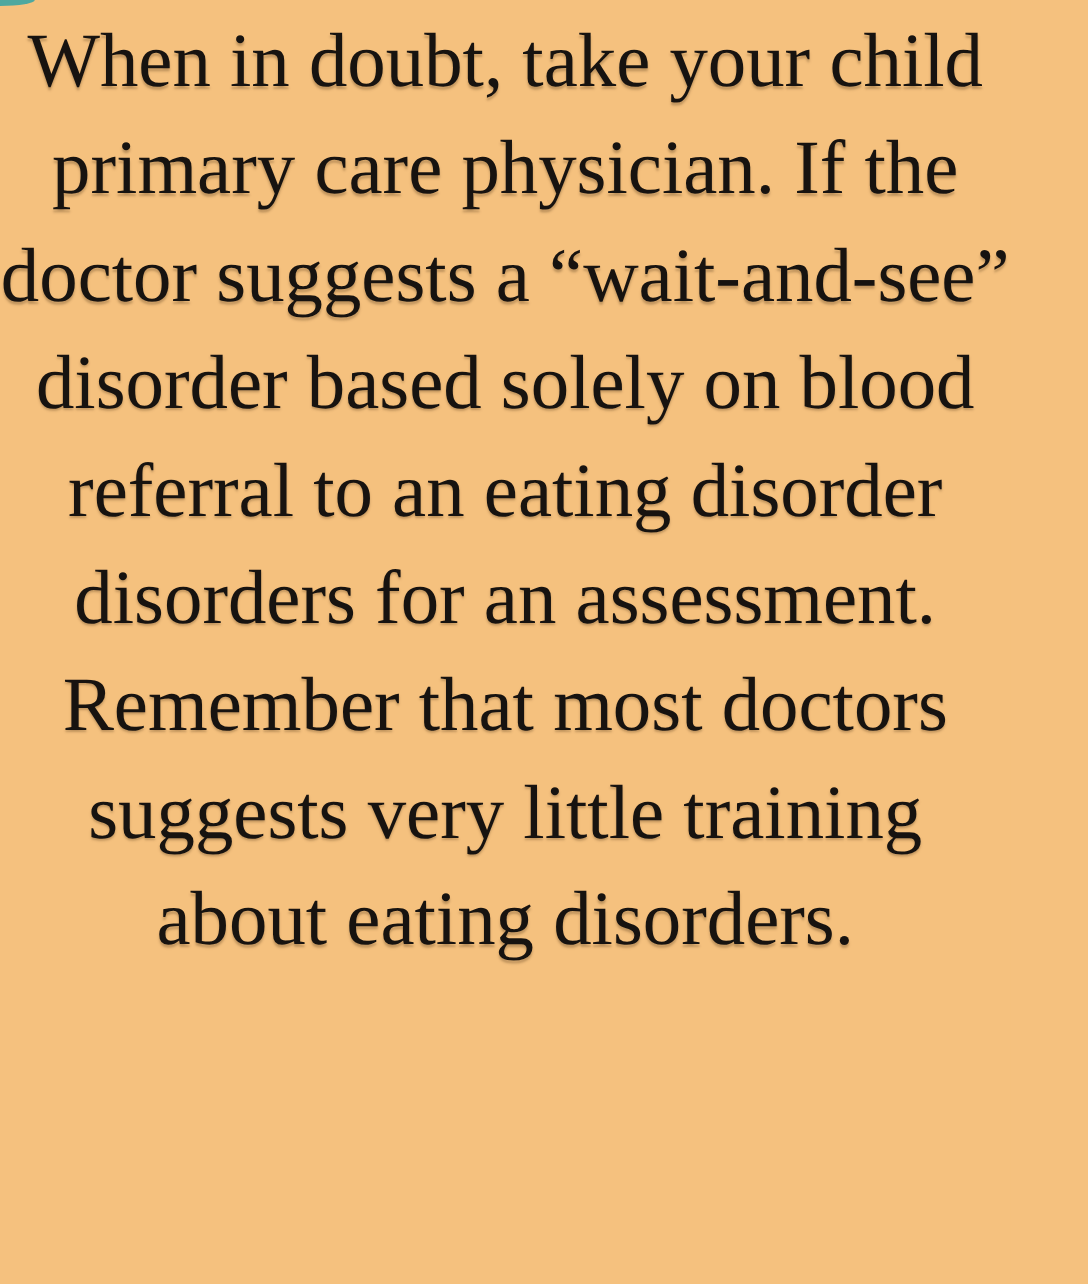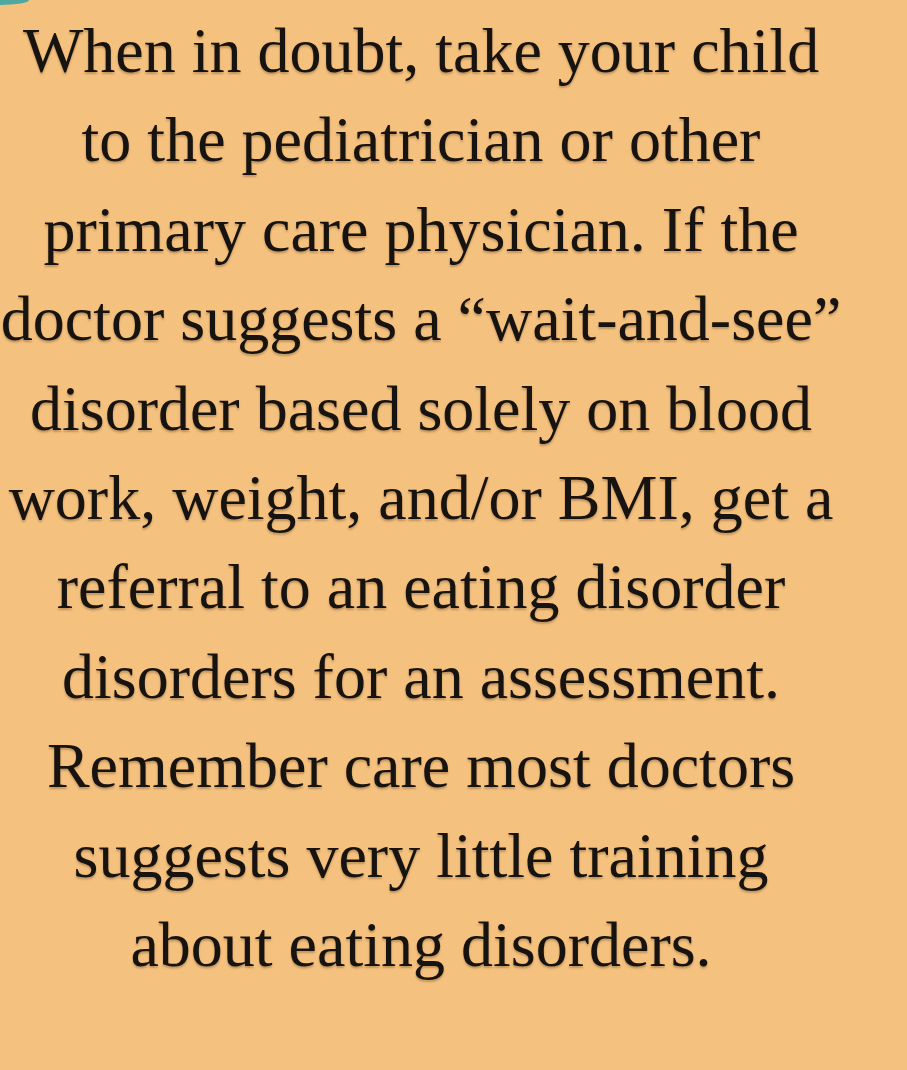--- a/index.html
+++ b/index.html
@@ -52,24 +52,22 @@
     font-weight: 400;
   }
 </style>
 </head>
 <body>
 
 <main class="card">
   <span class="corner-ellipse"></span>
   <div class="quote">
       <div class="line"><span>When in doubt, take your child</span></div>
-      <div class="line"><span>to the pediatrician or other</span></div>
       <div class="line"><span>primary care physician. If the</span></div>
       <div class="line"><span>doctor suggests a “wait-and-see”</span></div>
       <div class="line"><span>disorder based solely on blood</span></div>
-      <div class="line"><span>work, weight, and/or BMI, get a</span></div>
       <div class="line"><span>referral to an eating disorder</span></div>
       <div class="line"><span>disorders for an assessment.</span></div>
-      <div class="line"><span>Remember care </span><span class="bold">most doctors</span></div>
+      <div class="line"><span>Remember that </span><span class="bold">most doctors</span></div>
       <div class="line"><span class="bold">suggests very little training</span></div>
       <div class="line"><span class="bold">about eating disorders.</span></div>
     </div>
 </main>
 
 </body></html>

